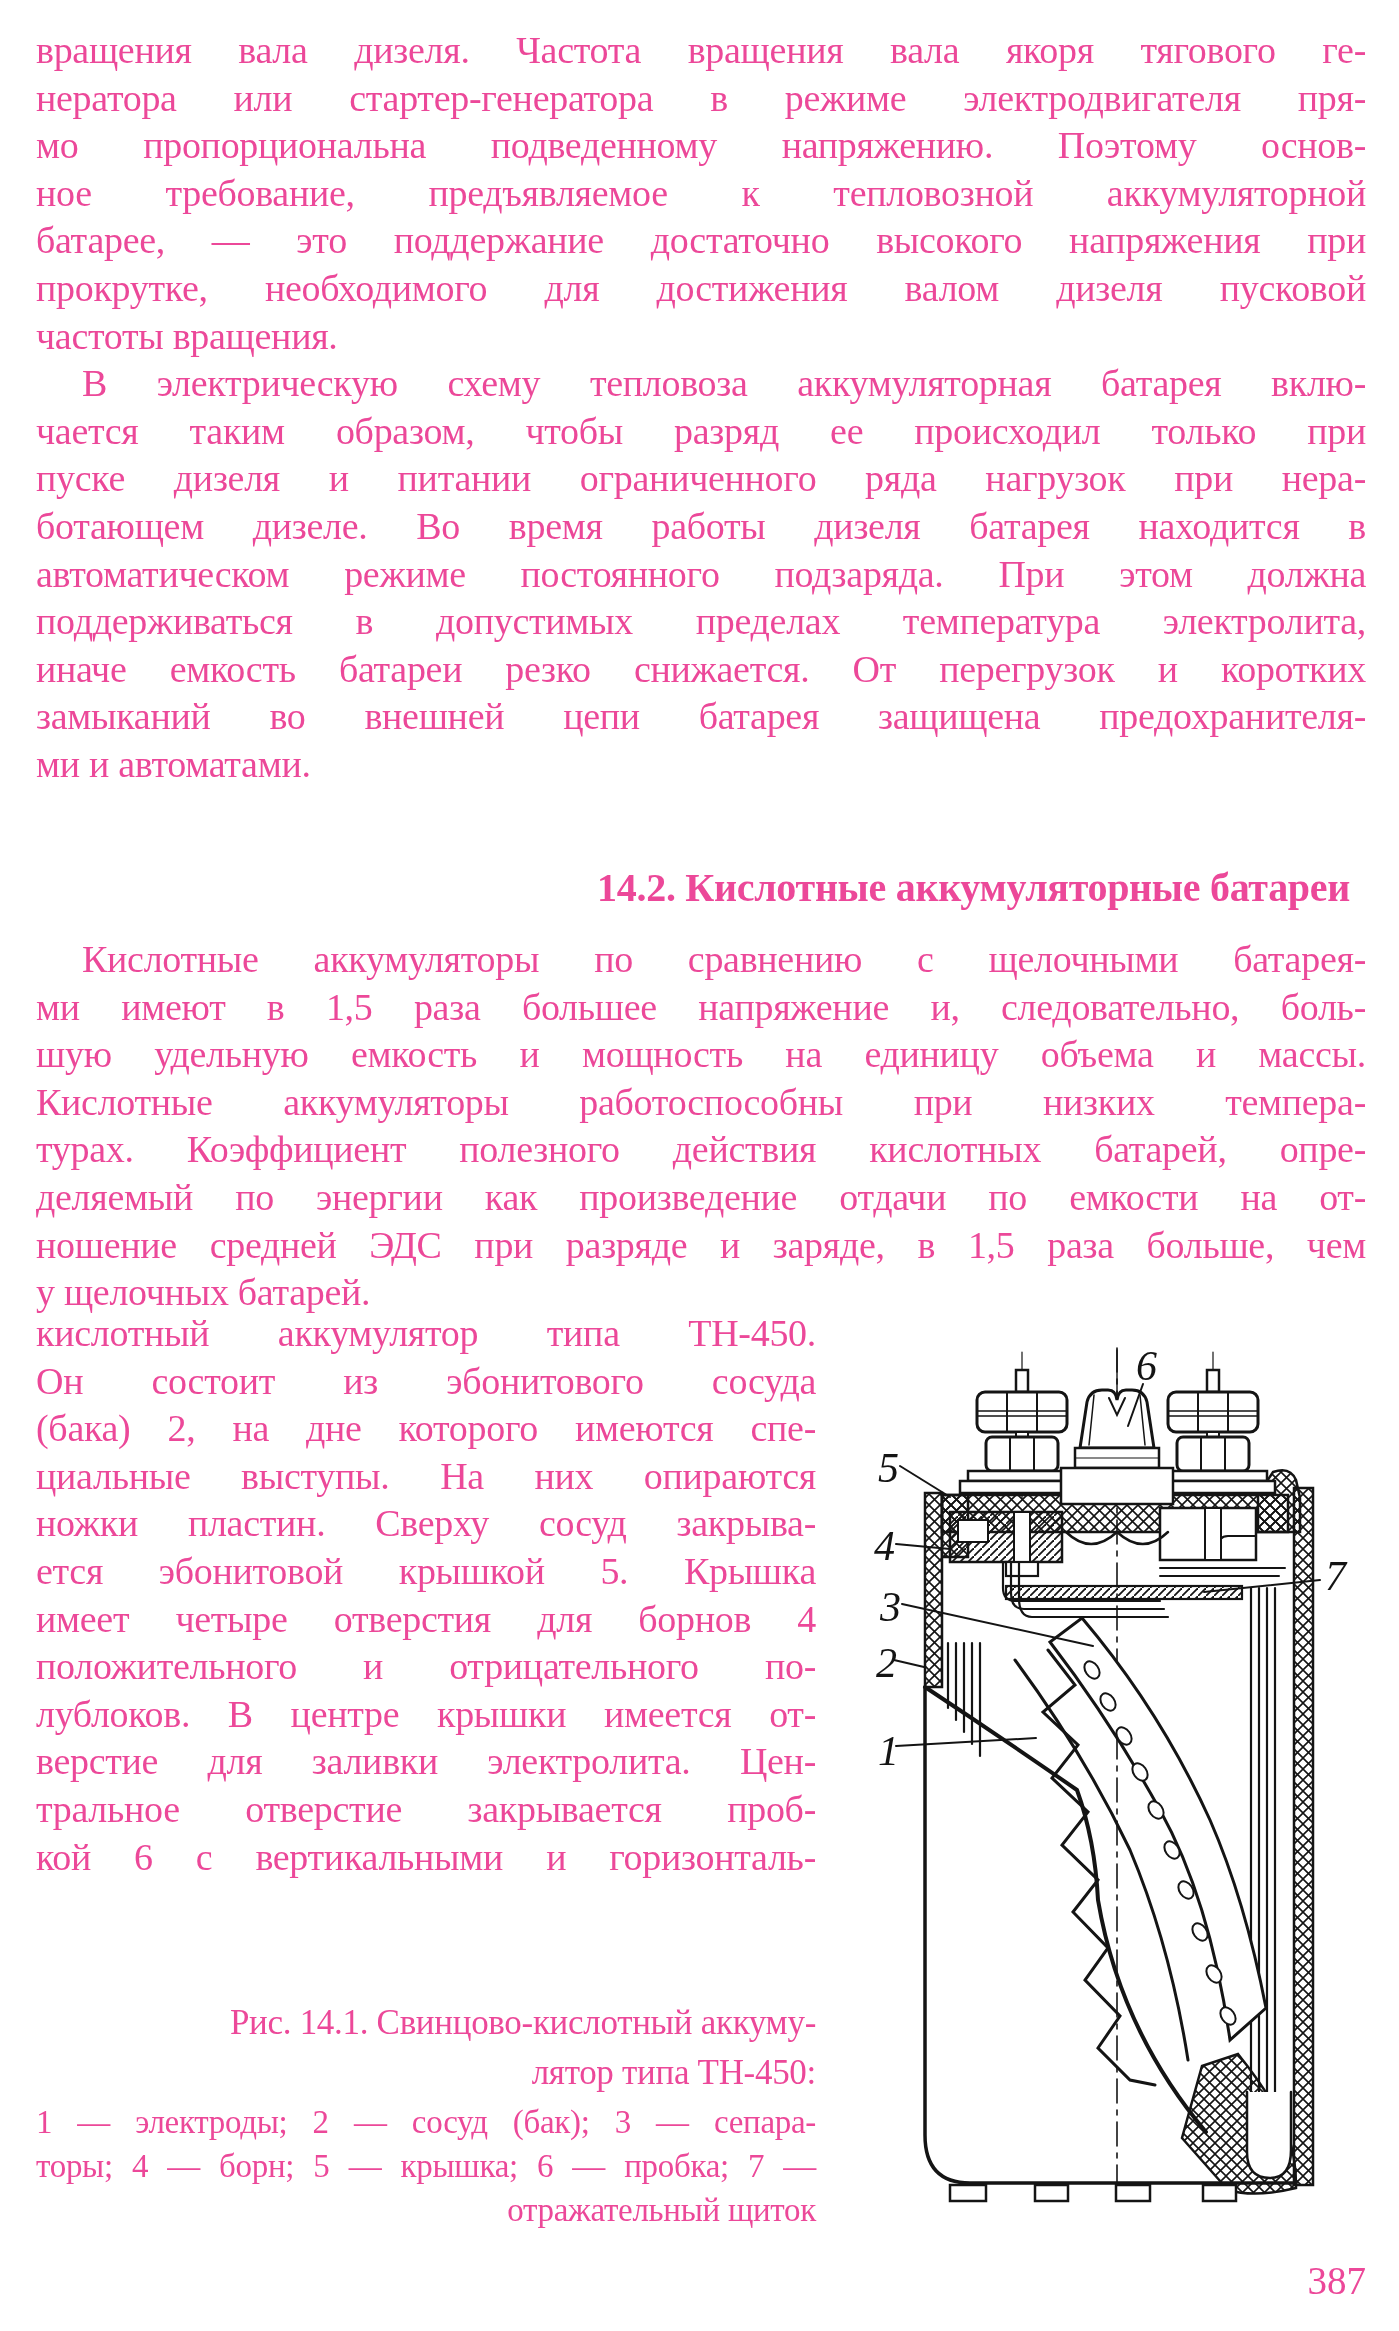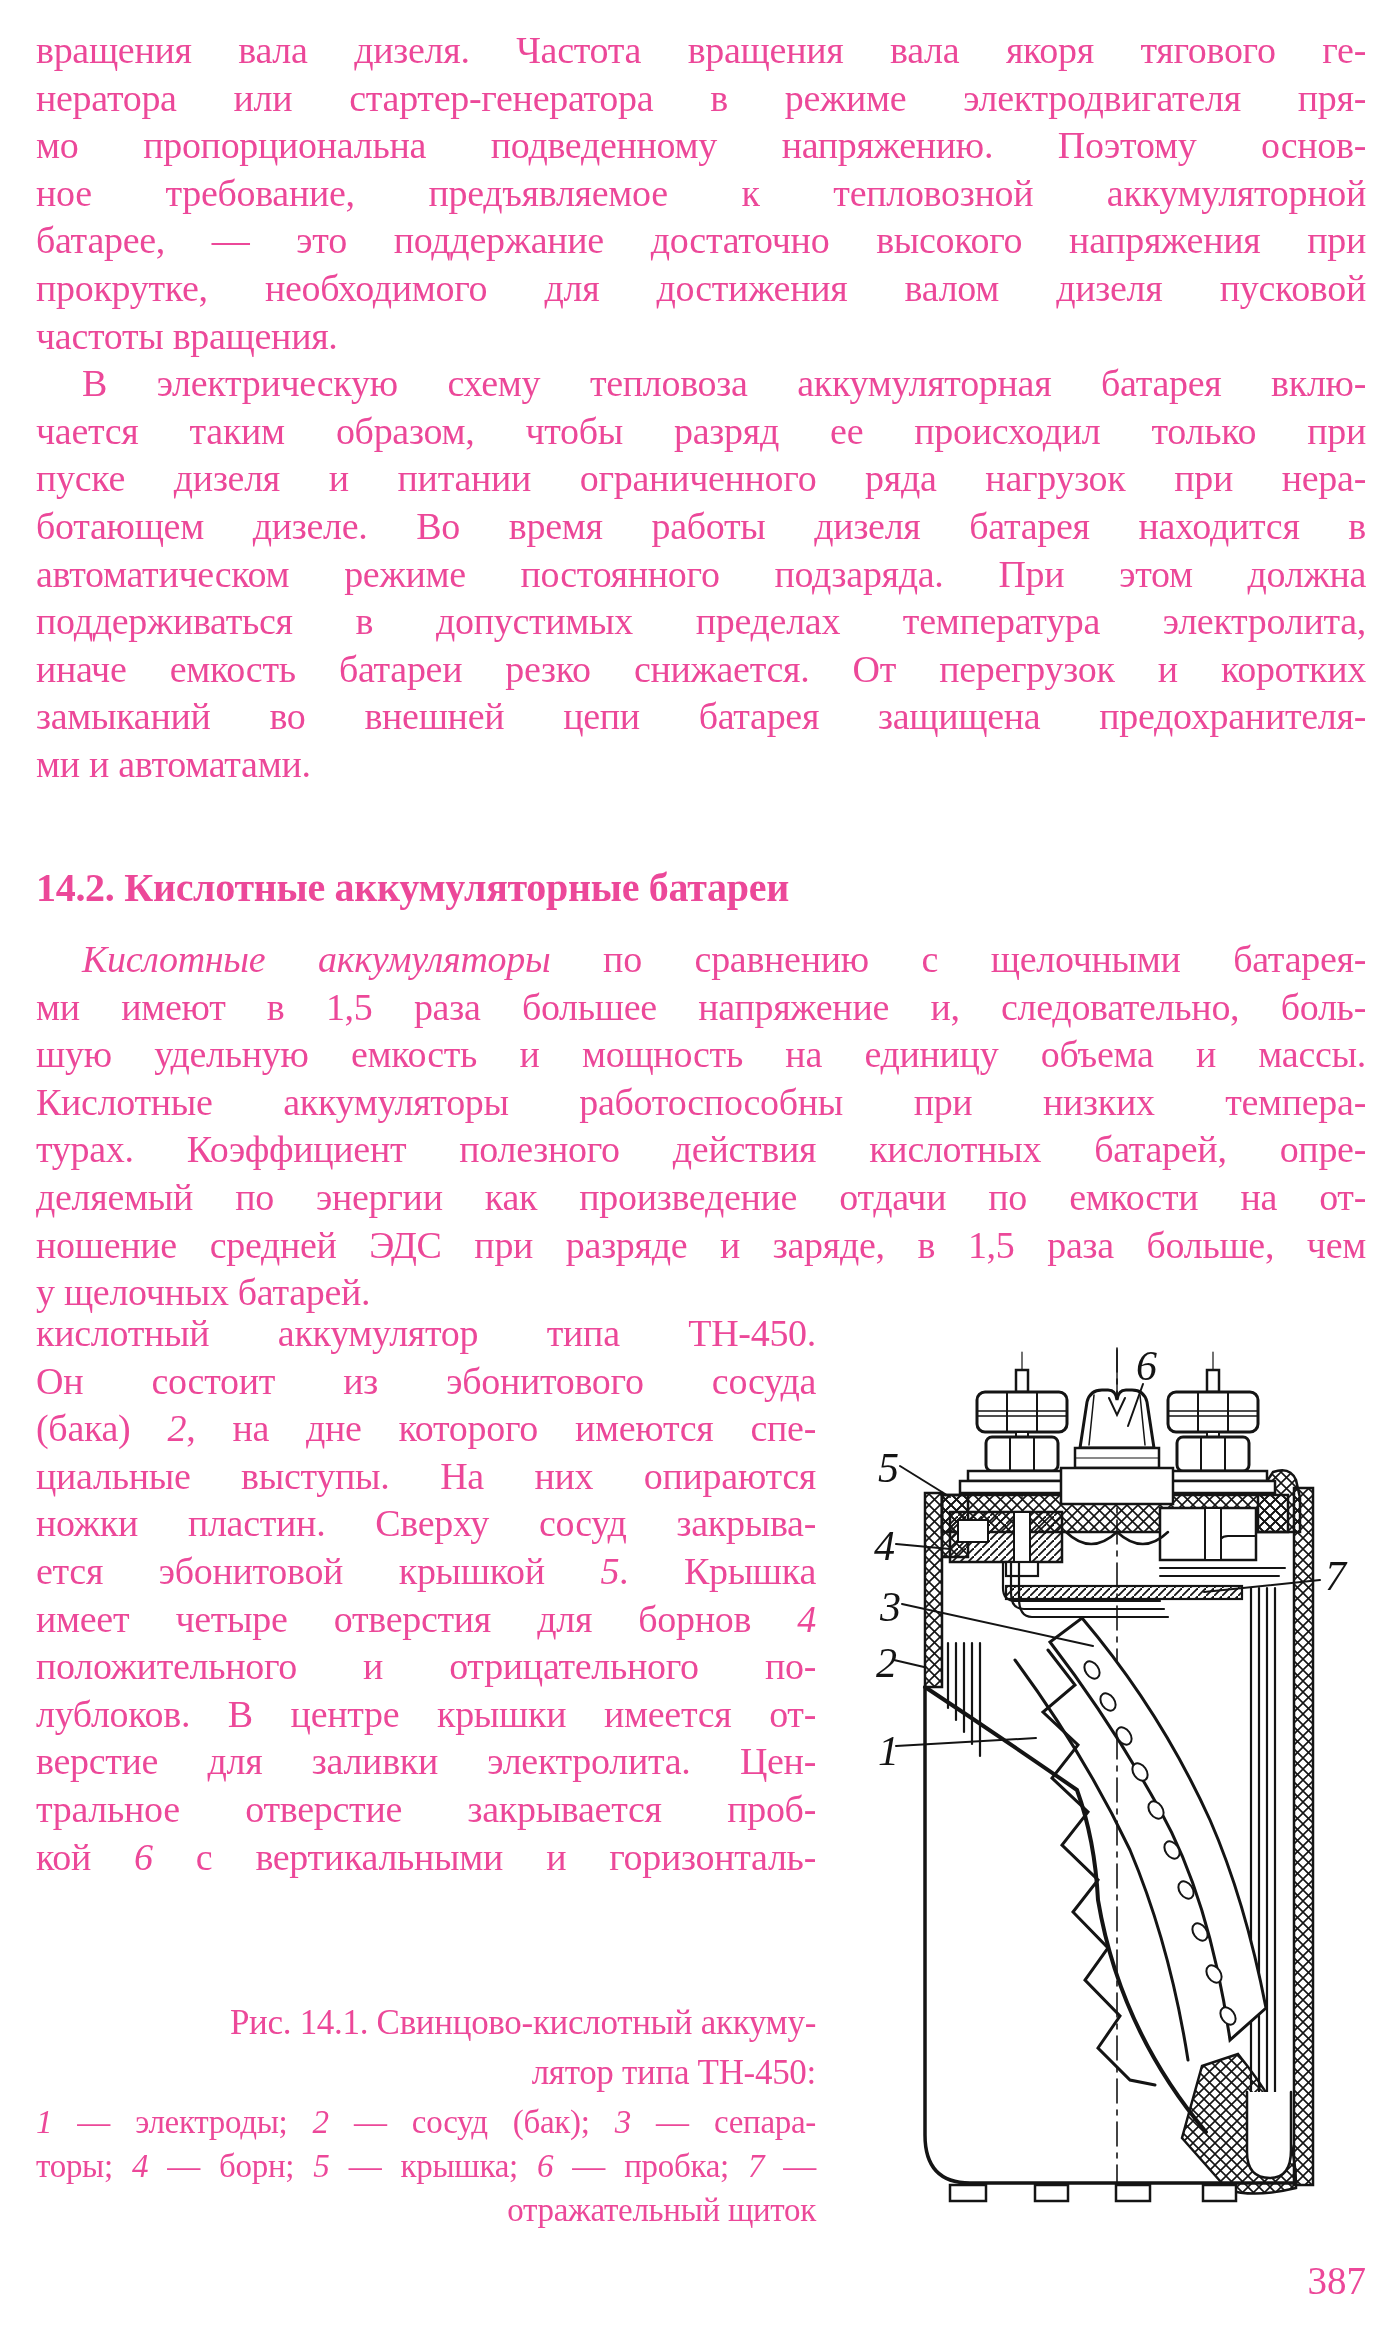--- a/index.html
+++ b/index.html
@@ -3,23 +3,23 @@
 <meta charset="utf-8">
 <style>
   html,body{margin:0;padding:0;background:#e8e8e8;}
   .page{position:relative;width:1399px;height:2331px;background:#ffffff;
         font-family:"Liberation Serif",serif;color:#ec4899;overflow:hidden;}
   .blk{position:absolute;left:36px;width:1330px;font-size:38px;line-height:47.6px;letter-spacing:-0.3px;}
   .narrow{width:780px;}
   .line{text-align:justify;text-align-last:justify;}
   .last{text-align-last:left;}
   .ind{padding-left:46px;}
-  .heading{position:absolute;left:36px;width:1330px;text-align:left;
+  .heading{position:absolute;left:20px;width:1330px;text-align:right;
            font-weight:bold;font-size:40px;letter-spacing:-0.3px;font-family:Liberation Serif, serif;}
-  .it{font-style:italic;}
+  .it{}
   .cap{position:absolute;left:36px;width:780px;text-align:right;
        font-size:35px;line-height:50px;letter-spacing:-0.3px;}
   .leg{position:absolute;left:36px;width:780px;font-size:33px;line-height:44px;letter-spacing:-0.3px;}
   .leg .jl{text-align:justify;text-align-last:justify;}
   .leg .cl{text-align:right;}
   .pagenum{position:absolute;right:33px;top:2258px;font-size:39px;}
   .fig{position:absolute;left:830px;top:1340px;}
   .fig text{font-family:"Liberation Serif",serif;font-style:italic;font-size:42px;fill:#141414;}
 </style>
 </head>

